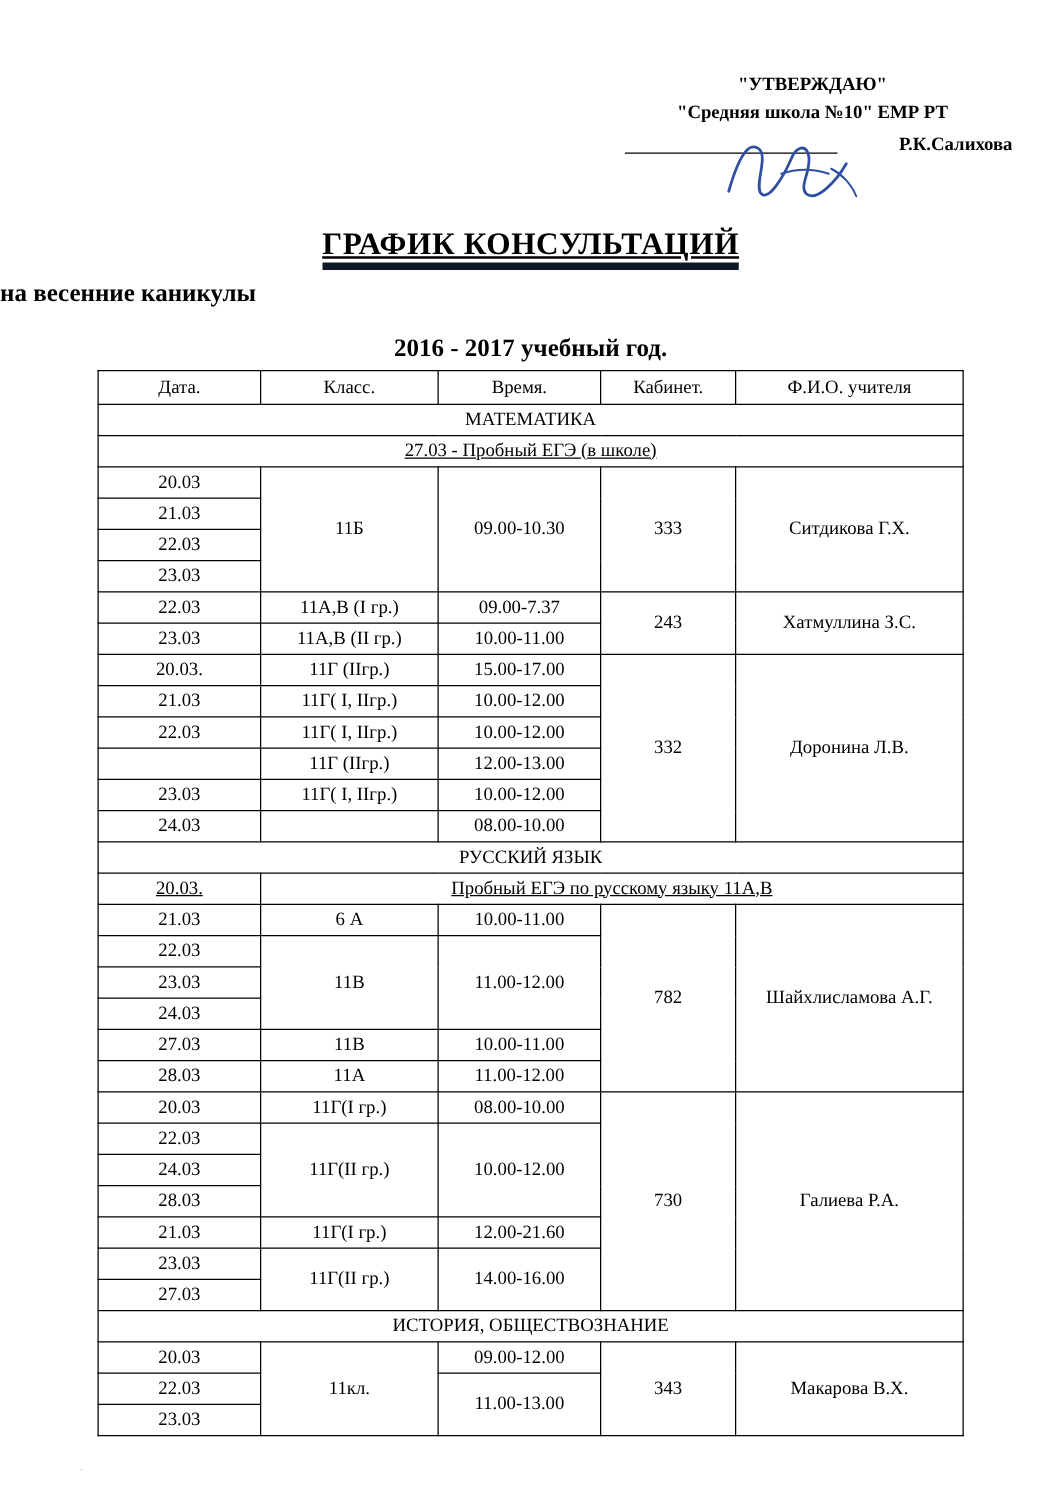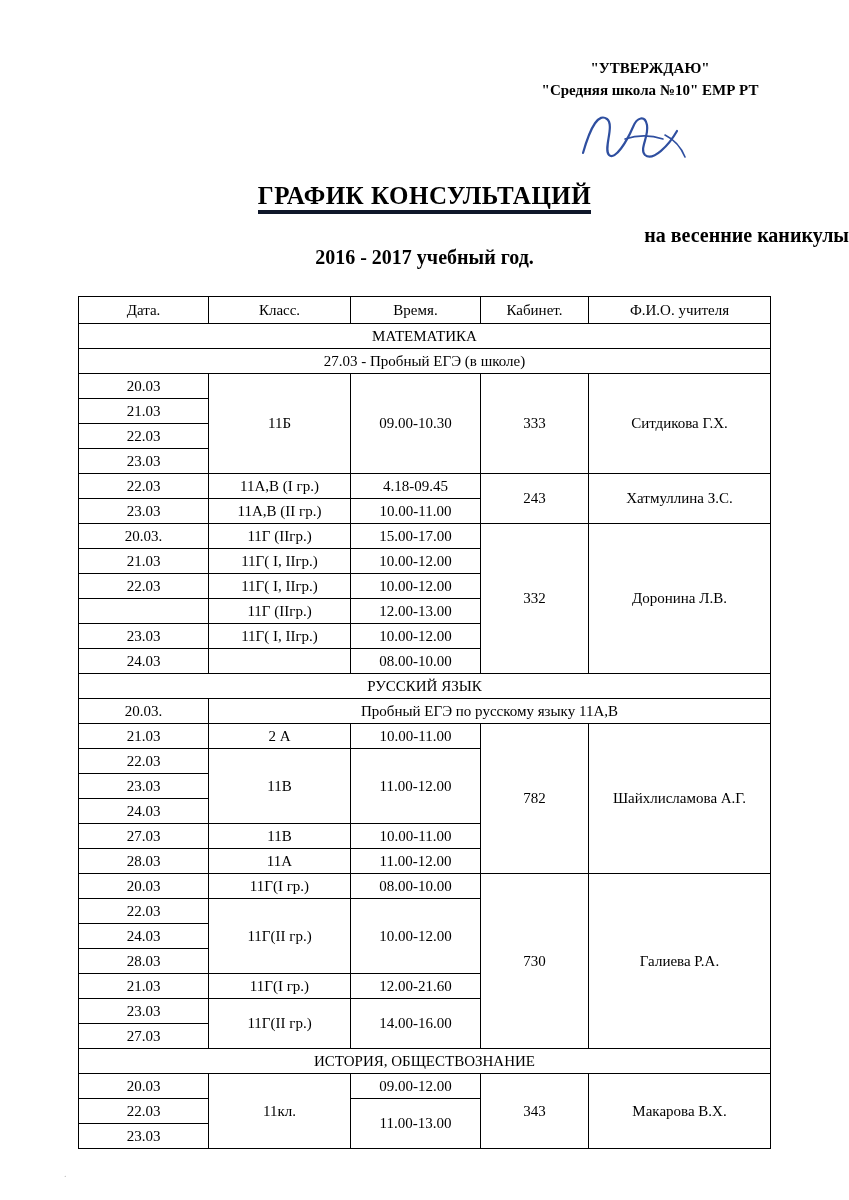--- a/index.html
+++ b/index.html
@@ -71,35 +71,36 @@
     position: absolute;
     top: 182px;
     left: 0;
     width: 849px;
     text-align: center;
     font-size: 25px;
     font-weight: bold;
     letter-spacing: 0.5px;
   }
   .doc-title span {
-    border-bottom: 4px solid #0f172a;
+    border-bottom: 6px solid #0f172a;
     padding-bottom: 1px;
+    text-decoration: underline;
   }
   .subtitle1 {
     position: absolute;
     top: 224px;
     left: 0;
     width: 849px;
-    text-align: right;
+    text-align: left;
     font-size: 20px;
     font-weight: bold;
   }
   .subtitle2 {
     position: absolute;
-    top: 246px;
+    top: 268px;
     left: 0;
     width: 849px;
     text-align: center;
     font-size: 20px;
     font-weight: bold;
   }
 
   
   .sched-wrap {
     position: absolute;
@@ -135,20 +136,21 @@
   .section-row td {
     font-weight: bold;
     font-size: 16px;
     height: 24px;
     margin-top: 15px;
   }
   .band-row td {
     font-weight: bold;
     font-size: 15px;
     height: 22px;
+    text-decoration: underline;
   }
   .no-top { border-top: none; }
   .no-bottom { border-bottom: none; }
   .cell-date { font-size: 15px; }
   .teacher { font-size: 16px; }
   .room { font-size: 16px; }
 
   
   .mark {
     position: absolute;
@@ -157,20 +159,24 @@
   }
 </style>
 </head>
 <body>
 
 <div class="page">
 
   <div class="approval">
     <span class="line">"УТВЕРЖДАЮ"</span>
     <span class="line">"Средняя школа №10" ЕМР РТ</span>
+    <div class="sig-line">
+      <div class="sig-rule"></div>
+      <div class="sig-name">Р.К.Салихова</div>
+    </div>
   </div>
 
   <svg class="signature" viewBox="0 0 150 60">
     <path d="M18 48 C 26 20, 34 8, 42 14 C 50 20, 38 44, 44 50 C 50 56, 62 36, 68 22 C 72 12, 80 10, 82 20 C 84 32, 74 44, 80 50 C 88 57, 104 40, 112 26" fill="none" stroke="#2f4fa0" stroke-width="2.2" stroke-linecap="round"></path>
     <path d="M60 34 C 72 30, 86 30, 98 34" fill="none" stroke="#2f4fa0" stroke-width="1.6" stroke-linecap="round"></path>
     <path d="M100 30 C 108 34, 116 42, 120 52" fill="none" stroke="#2f4fa0" stroke-width="1.6" stroke-linecap="round"></path>
   </svg>
 
   <div class="doc-title"><span>ГРАФИК   КОНСУЛЬТАЦИЙ</span></div>
   <div class="subtitle1">на весенние каникулы</div>
@@ -216,21 +222,21 @@
         <tr>
           <td class="cell-date">22.03</td>
         </tr>
         <tr>
           <td class="cell-date">23.03</td>
         </tr>
 
         <tr>
           <td class="cell-date">22.03</td>
           <td>11А,В (I гр.)</td>
-          <td>4.18-09.45</td>
+          <td>09.00-7.37</td>
           <td rowspan="2" class="room">243</td>
           <td rowspan="2" class="teacher">Хатмуллина З.С.</td>
         </tr>
         <tr>
           <td class="cell-date">23.03</td>
           <td>11А,В (II гр.)</td>
           <td>10.00-11.00</td>
         </tr>
 
         <tr>
@@ -269,21 +275,21 @@
         <tr class="section-row">
           <td colspan="5">РУССКИЙ ЯЗЫК</td>
         </tr>
         <tr class="band-row">
           <td class="cell-date" style="font-weight:normal;">20.03.</td>
           <td colspan="4">Пробный ЕГЭ по русскому языку 11А,В</td>
         </tr>
 
         <tr>
           <td class="cell-date">21.03</td>
-          <td>2 А</td>
+          <td>6 А</td>
           <td>10.00-11.00</td>
           <td rowspan="6" class="room">782</td>
           <td rowspan="6" class="teacher">Шайхлисламова А.Г.</td>
         </tr>
         <tr>
           <td class="cell-date no-bottom">22.03</td>
           <td rowspan="3">11В</td>
           <td rowspan="3">11.00-12.00</td>
         </tr>
         <tr>

